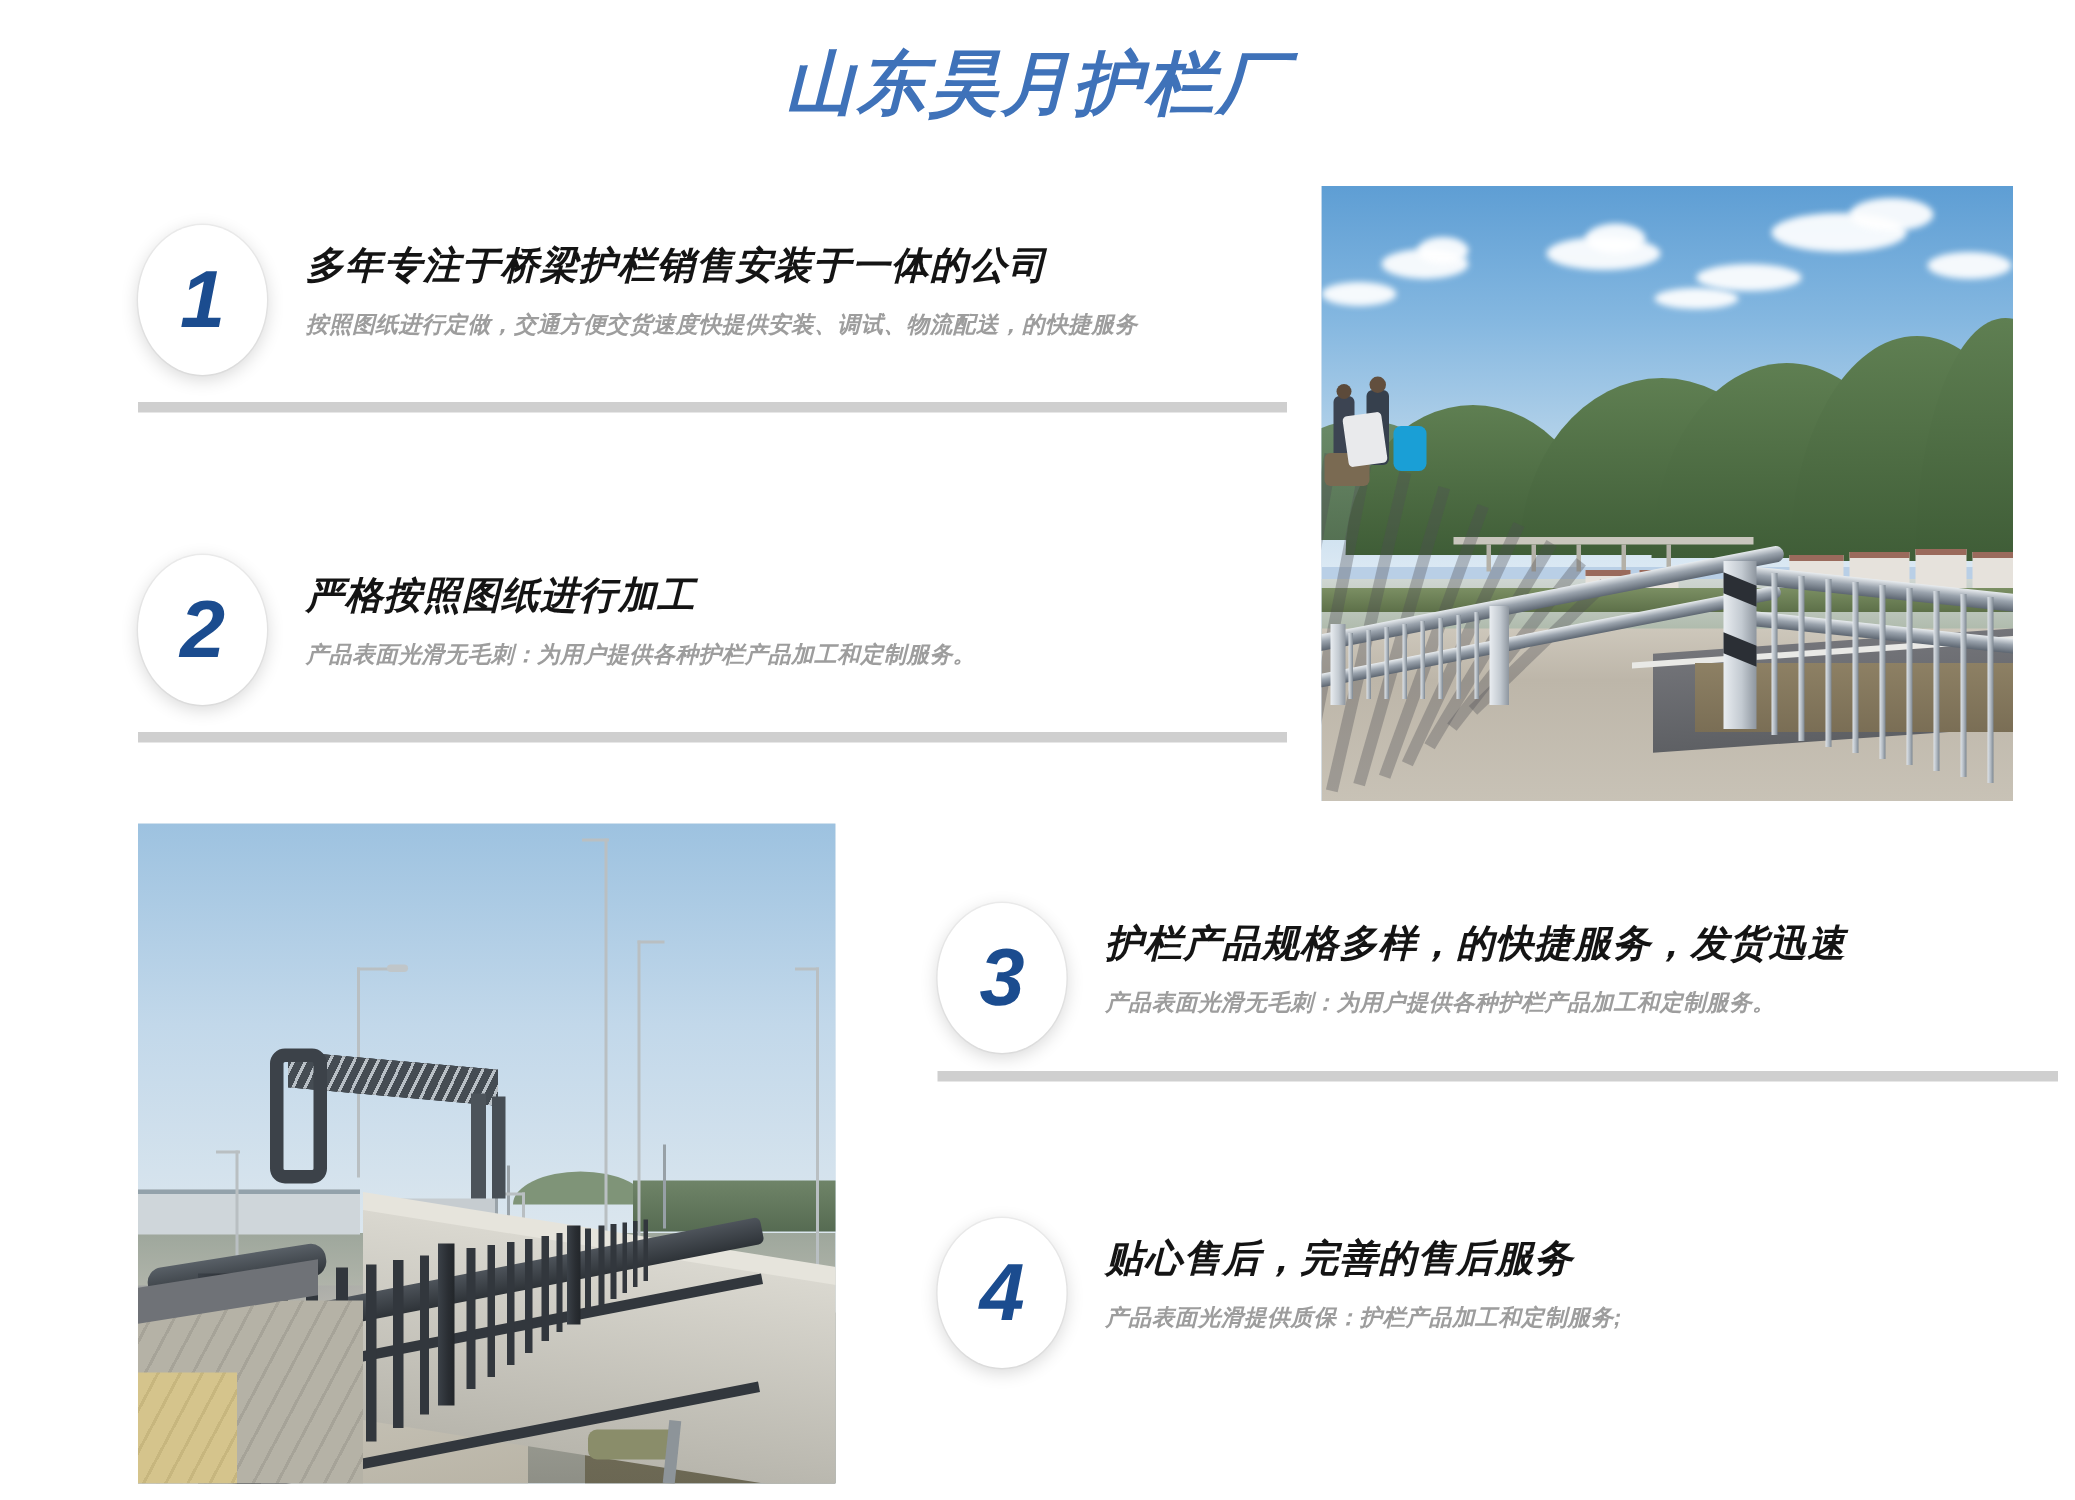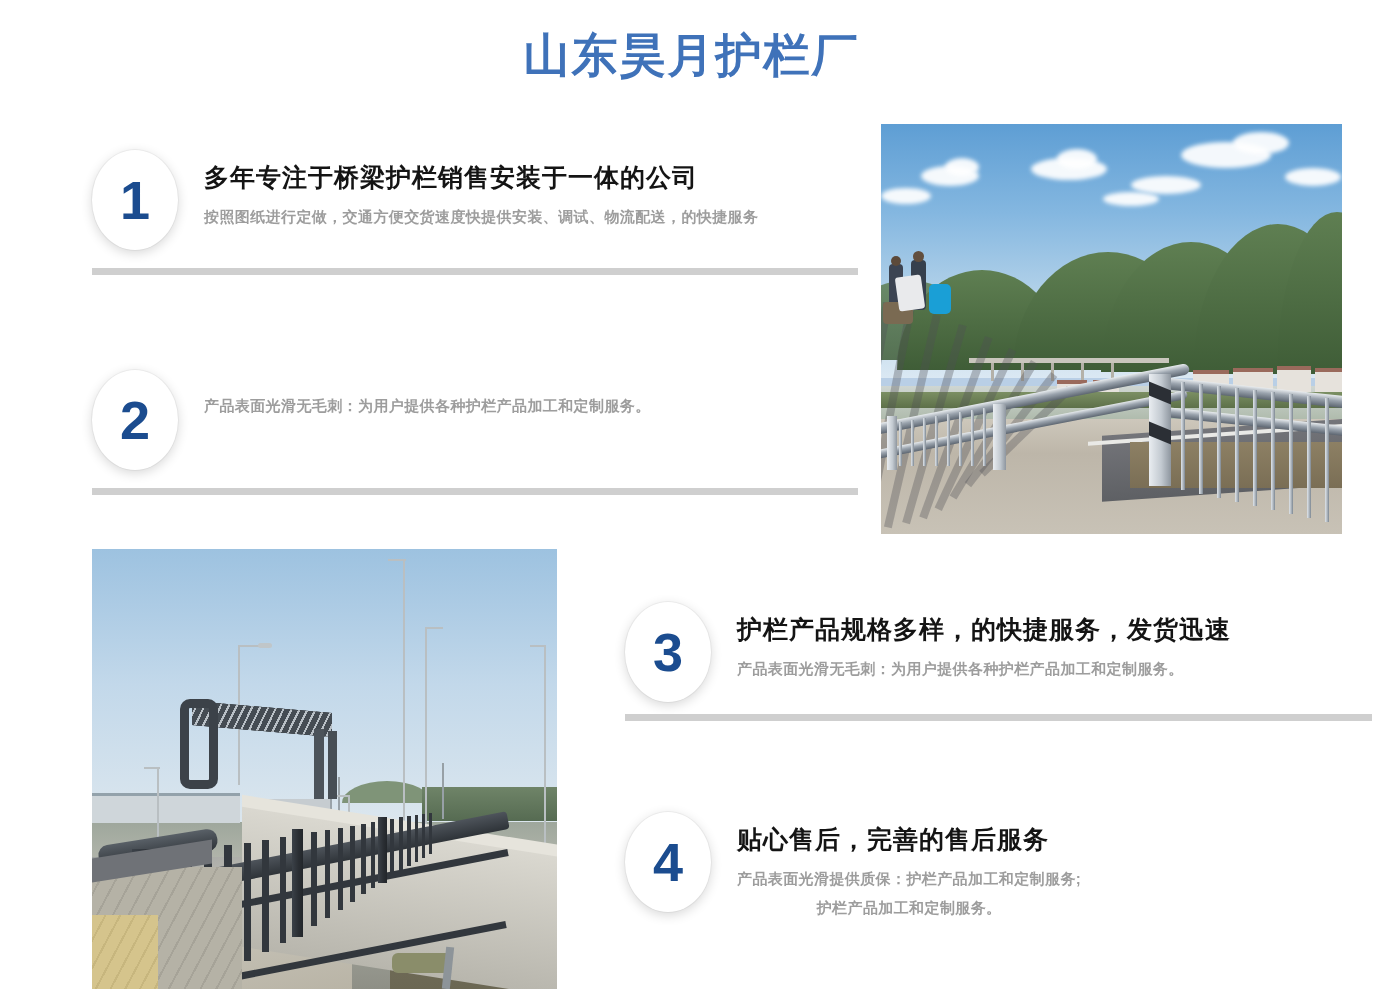--- a/index.html
+++ b/index.html
@@ -2,21 +2,21 @@
 <html><head>
 <meta charset="utf-8">
 <style>
   * { box-sizing: border-box; margin: 0; padding: 0; }
   html, body {
     width: 1383px; height: 1000px;
     background: #ffffff;
     font-family: "Liberation Sans", "DejaVu Sans", sans-serif;
     overflow: hidden;
   }
-  .page { position: relative; width: 1383px; height: 1000px; background:#fff; }
+  .page { position: relative; width: 1383px; height: 1000px; background:#fff;font-style:italic; }
 
   
   .page-title {
     position: absolute; left: 0; top: 30px; width: 1383px;
     text-align: center;
     font-size: 46px; font-weight: 700; letter-spacing: 2px;
     color: #3f72b9; line-height: 1.1;
   }
 
   
@@ -334,20 +334,21 @@
       <div class="fsub">按照图纸进行定做，交通方便交货速度快提供安装、调试、物流配送，的快捷服务</div>
     </div>
   </div>
   <div class="divider" style="left:92px; top:268px; width:766px;"></div>
 
   <div class="feature" style="left:92px; top:370px;">
     <div class="badge">
       <span class="badge-num">2</span>
     </div>
     <div class="ftext">
+      <div class="ftitle">严格按照图纸进行加工</div>
       <div class="fsub">产品表面光滑无毛刺：为用户提供各种护栏产品加工和定制服务。</div>
     </div>
   </div>
   <div class="divider" style="left:92px; top:488px; width:766px;"></div>
 
   <div class="feature" style="left:625px; top:602px;">
     <div class="badge">
       <span class="badge-num">3</span>
     </div>
     <div class="ftext">
@@ -358,18 +359,17 @@
   <div class="divider" style="left:625px; top:714px; width:747px;"></div>
 
   <div class="feature" style="left:625px; top:812px;">
     <div class="badge">
       <span class="badge-num">4</span>
     </div>
     <div class="ftext">
       <div class="ftitle">贴心售后，完善的售后服务</div>
       <div class="fsub-lines">
         <div>产品表面光滑提供质保：护栏产品加工和定制服务;</div>
-        <div>护栏产品加工和定制服务。</div>
       </div>
     </div>
   </div>
 
 </div>
 
 </body></html>

